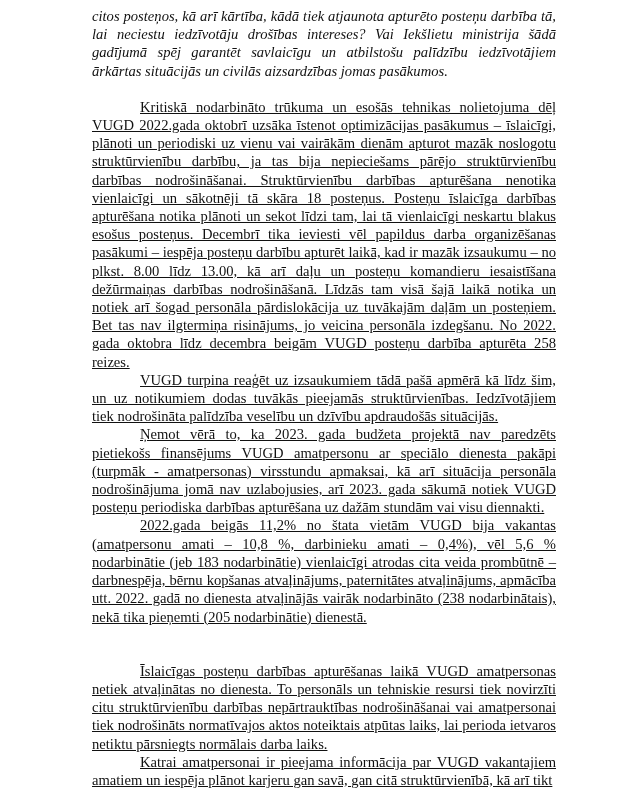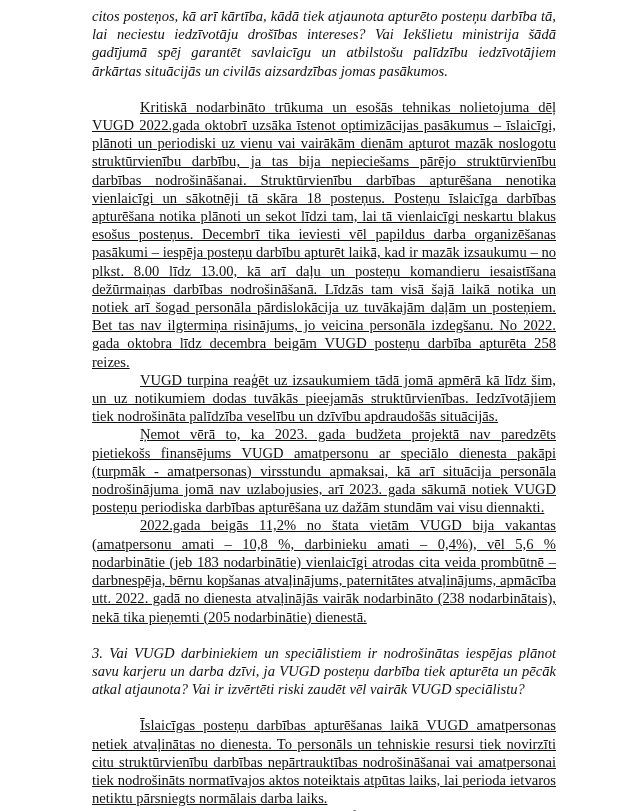--- a/index.html
+++ b/index.html
@@ -18,23 +18,22 @@
     .gap { height: 18px; }
   </style>
 </head>
 <body>
 
 <div class="page">
   <p class="italic">citos posteņos, kā arī kārtība, kādā tiek atjaunota apturēto posteņu darbība tā, lai neciestu iedzīvotāju drošības intereses? Vai Iekšlietu ministrija šādā gadījumā spēj garantēt savlaicīgu un atbilstošu palīdzību iedzīvotājiem ārkārtas situācijās un civilās aizsardzības jomas pasākumos.</p>
   <div class="gap"></div>
 
   <p class="indent">Kritiskā nodarbināto trūkuma un esošās tehnikas nolietojuma dēļ VUGD 2022.gada oktobrī uzsāka īstenot optimizācijas pasākumus – īslaicīgi, plānoti un periodiski uz vienu vai vairākām dienām apturot mazāk noslogotu struktūrvienību darbību, ja tas bija nepieciešams pārējo struktūrvienību darbības nodrošināšanai. Struktūrvienību darbības apturēšana nenotika vienlaicīgi un sākotnēji tā skāra 18 posteņus. Posteņu īslaicīga darbības apturēšana notika plānoti un sekot līdzi tam, lai tā vienlaicīgi neskartu blakus esošus posteņus. Decembrī tika ieviesti vēl papildus darba organizēšanas pasākumi –  iespēja posteņu darbību apturēt laikā, kad ir mazāk izsaukumu – no plkst. 8.00 līdz 13.00, kā arī daļu un posteņu komandieru iesaistīšana dežūrmaiņas darbības nodrošināšanā. Līdzās tam visā šajā laikā notika un notiek arī šogad personāla pārdislokācija uz tuvākajām daļām un posteņiem. Bet tas nav ilgtermiņa risinājums, jo veicina personāla izdegšanu. No 2022. gada oktobra līdz decembra beigām VUGD posteņu darbība apturēta 258 reizes.</p>
-  <p class="indent">VUGD turpina reaģēt uz izsaukumiem tādā jomā apmērā kā līdz šim, un uz notikumiem dodas tuvākās pieejamās struktūrvienības. Iedzīvotājiem tiek nodrošināta palīdzība veselību un dzīvību apdraudošās situācijās.</p>
+  <p class="indent">VUGD turpina reaģēt uz izsaukumiem tādā pašā apmērā kā līdz šim, un uz notikumiem dodas tuvākās pieejamās struktūrvienības. Iedzīvotājiem tiek nodrošināta palīdzība veselību un dzīvību apdraudošās situācijās.</p>
   <p class="indent">Ņemot vērā to, ka 2023. gada budžeta projektā nav paredzēts pietiekošs finansējums VUGD amatpersonu ar speciālo dienesta pakāpi (turpmāk - amatpersonas) virsstundu apmaksai, kā arī situācija personāla nodrošinājuma jomā nav uzlabojusies, arī 2023. gada sākumā notiek VUGD posteņu periodiska darbības apturēšana uz dažām stundām vai visu diennakti.</p>
   <p class="indent">2022.gada beigās 11,2% no štata vietām VUGD bija vakantas (amatpersonu amati – 10,8 %, darbinieku amati – 0,4%), vēl 5,6 % nodarbinātie (jeb 183 nodarbinātie) vienlaicīgi atrodas cita veida prombūtnē – darbnespēja, bērnu kopšanas atvaļinājums, paternitātes atvaļinājums, apmācība utt. 2022. gadā no dienesta atvaļinājās vairāk nodarbināto (238 nodarbinātais), nekā tika pieņemti (205 nodarbinātie) dienestā.</p>
 
   <div class="gap"></div>
-  <p class="italic">3. Vai VUGD darbiniekiem un speciālistiem ir nodrošinātas iespējas plānot savu karjeru un darba dzīvi, ja VUGD posteņu darbība tiek apturēta un pēcāk atkal atjaunota? Vai ir izvērtēti riski zaudēt vēl vairāk VUGD speciālistu?</p>
   <div class="gap"></div>
 
   <p class="indent">Īslaicīgas posteņu darbības apturēšanas laikā VUGD amatpersonas netiek atvaļinātas no dienesta. To personāls un tehniskie resursi tiek novirzīti citu struktūrvienību darbības nepārtrauktības nodrošināšanai vai amatpersonai tiek nodrošināts normatīvajos aktos noteiktais atpūtas laiks, lai perioda ietvaros netiktu pārsniegts normālais darba laiks.</p>
   <p class="indent">Katrai amatpersonai ir pieejama informācija par VUGD vakantajiem amatiem un iespēja plānot karjeru gan savā, gan citā struktūrvienībā, kā arī tikt</p>
 </div>
 
 </body></html>

